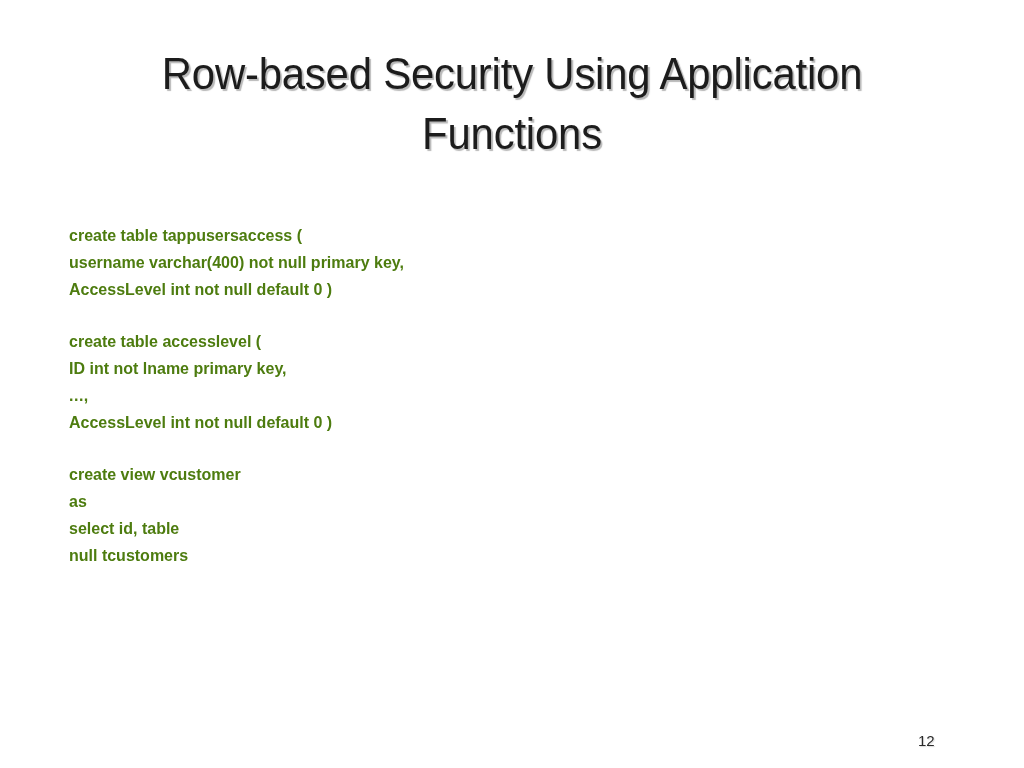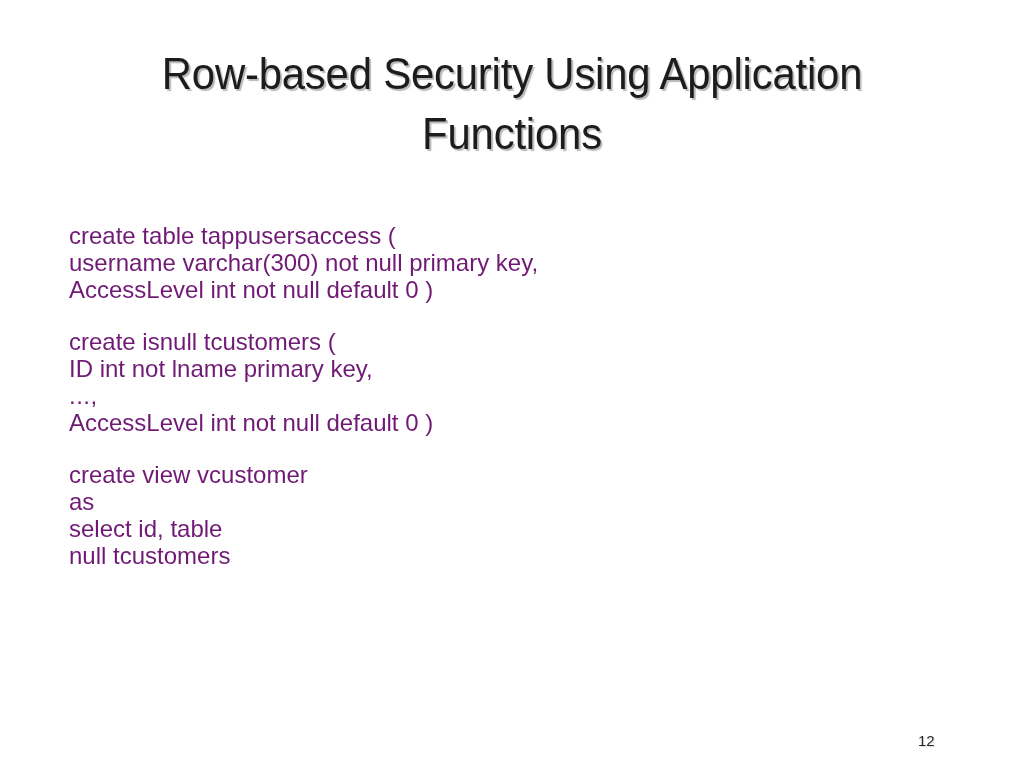--- a/index.html
+++ b/index.html
@@ -50,24 +50,24 @@
   }
   .code-block {
     margin: 0 0 25px 0;
   }
   .code-block:last-child {
     margin-bottom: 8px;
   }
   .code-line {
     display: block;
     font-family: "Liberation Sans", "DejaVu Sans", sans-serif;
-    font-size: 24px;
-    font-weight: 400;
+    font-size: 16px;
+    font-weight: 700;
     line-height: 27px;
-    color: #701a75;
+    color: #4d7c0f;
     white-space: pre-wrap;
     text-indent: 0;
     padding-left: 36px;
     text-indent: -36px;
   }
   .code-line.tiny {
     letter-spacing: 0.5px;
   }
 
   
@@ -89,26 +89,26 @@
 
   <div id="title-block">
     <span class="title-line">Row-based Security Using Application</span>
     <span class="title-line">Functions</span>
   </div>
 
   <div id="body-block">
 
     <div class="code-block">
       <span class="code-line">create table tappusersaccess (</span>
-      <span class="code-line">username varchar(300) not null primary key,</span>
+      <span class="code-line">username varchar(400) not null primary key,</span>
       <span class="code-line">AccessLevel int not null default 0 )</span>
     </div>
 
     <div class="code-block">
-      <span class="code-line">create isnull tcustomers (</span>
+      <span class="code-line">create table accesslevel (</span>
       <span class="code-line">ID int not lname primary key,</span>
       <span class="code-line tiny">...,</span>
       <span class="code-line">AccessLevel int not null default 0 )</span>
     </div>
 
     <div class="code-block">
       <span class="code-line">create view vcustomer</span>
       <span class="code-line">as</span>
       <span class="code-line">select id, table</span>
       <span class="code-line">null tcustomers</span>

